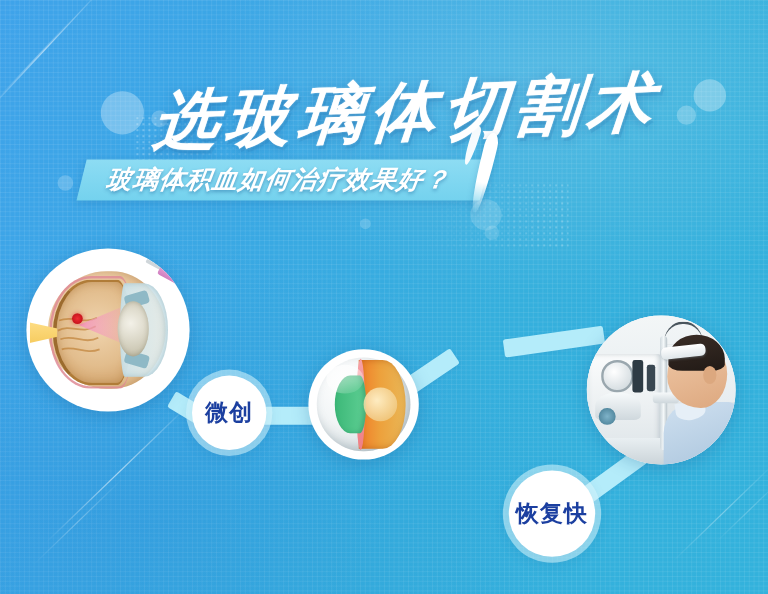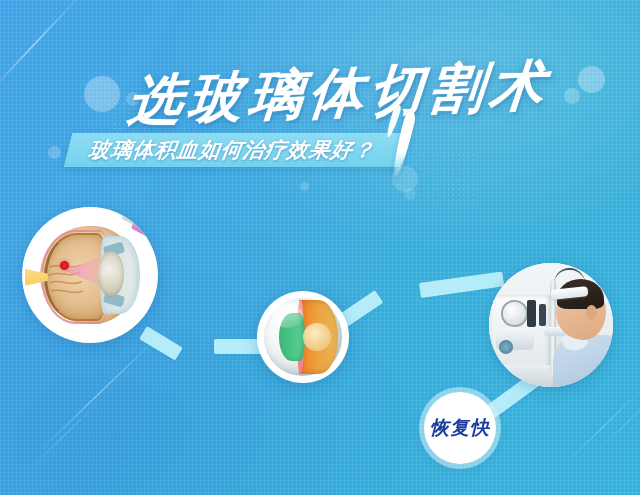--- a/index.html
+++ b/index.html
@@ -171,21 +171,21 @@
     text-shadow:0 1px 0 rgba(255,255,255,.8);
   }
 
   
   #node-eye-anatomy{left:22px;top:207px;width:136px;height:136px;}
   #node-eye-cutaway{left:257px;top:291px;width:92px;height:92px;}
   #node-patient-photo{left:489px;top:263px;width:124px;height:124px;}
 
   #label-weichuang{left:160px;top:313px;width:62px;height:62px;}
   #label-miaofenghe{left:356px;top:256px;width:74px;height:74px;}
-  #label-huifukuai{left:424px;top:392px;width:72px;height:72px;font-style:italic;}
+  #label-huifukuai{left:424px;top:392px;width:72px;height:72px;}
 
   
   .eye-a{position:absolute;inset:0;}
   .ea-globe{
     position:absolute;left:13%;top:14%;width:72%;height:72%;
     border-radius:50% 46% 46% 50% / 50% 50% 50% 50%;
     background:radial-gradient(circle at 38% 42%, #f6ddc0 0%, #e9c89f 48%, #dcb684 78%, #cfa773 100%);
     box-shadow:inset -3px 0 6px rgba(160,110,60,.35);
   }
   .ea-retina{
@@ -410,18 +410,21 @@
         <div class="pa-chinrest"></div>
         <div class="pa-body"></div>
         <div class="pa-collar"></div>
         <div class="pa-head"></div>
         <div class="pa-hair"></div>
         <div class="pa-ear"></div>
         <div class="pa-headband"></div>
       </div>
     </div>
 
+    <div class="label-node" id="label-weichuang">
+      <span>微创</span>
+    </div>
     <div class="label-node" id="label-huifukuai">
       <span>恢复快</span>
     </div>
 
   </div>
 </div>
 
 </body></html>

